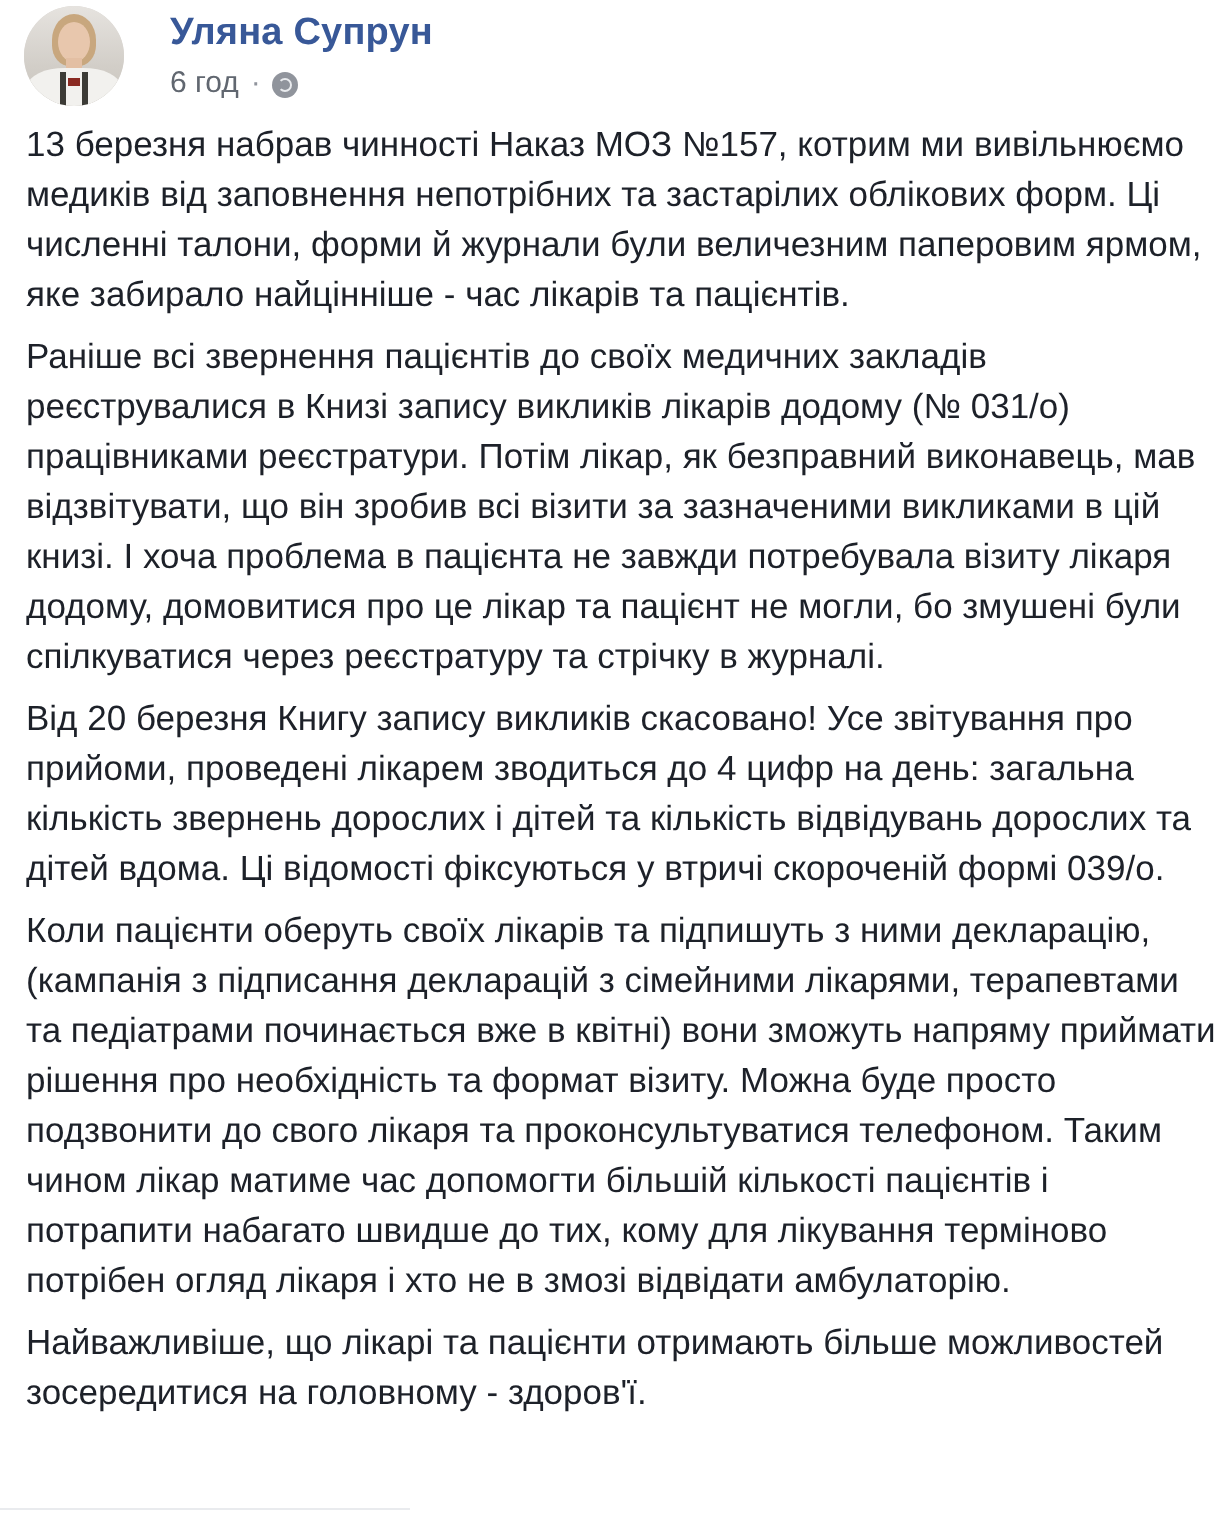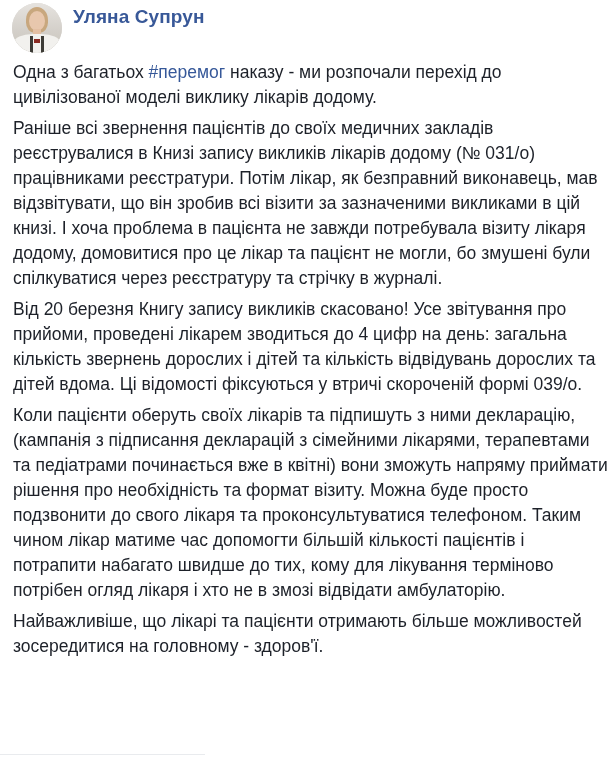--- a/index.html
+++ b/index.html
@@ -9,21 +9,21 @@
   .avatar { width: 50px; height: 50px; border-radius: 50%; overflow: hidden; position: relative;
             background: #d9d6d2; margin-top: 1px; flex-shrink: 0; }
   .avatar .bg { position: absolute; inset: 0; background: linear-gradient(180deg,#e6e3df 0%,#d2cec8 60%,#c9c4bc 100%); }
   .avatar .hair { position: absolute; left: 14px; top: 4px; width: 22px; height: 26px; border-radius: 50% 50% 40% 40%; background: #c8a77e; }
   .avatar .face { position: absolute; left: 17px; top: 8px; width: 16px; height: 20px; border-radius: 50%; background: #e8c7ad; }
   .avatar .neck { position: absolute; left: 21px; top: 26px; width: 8px; height: 6px; background: #e3bfa3; }
   .avatar .shirt { position: absolute; left: 2px; top: 31px; width: 46px; height: 22px; border-radius: 40% 40% 0 0; background: #f2f1ee; }
   .avatar .emb1 { position: absolute; left: 18px; top: 33px; width: 3px; height: 17px; background: #3c3b36; }
   .avatar .emb2 { position: absolute; left: 29px; top: 33px; width: 3px; height: 17px; background: #3c3b36; }
   .avatar .emb3 { position: absolute; left: 22px; top: 36px; width: 6px; height: 4px; background: #8a2a22; }
-  .meta { margin-left: 11px; padding-top: 3px; }
+  .meta { margin-left: 23px; padding-top: 3px; }
   .name { font-weight: bold; font-size: 19px; color: #385898; line-height: 24px; letter-spacing: 0.1px; display: block; }
   .subline { font-size: 15px; color: #616770; line-height: 20px; margin-top: 3px; display: flex; align-items: center; }
   .dot { margin: 0 6px 0 6px; color: #90949c; }
   .globe { width: 13px; height: 13px; border-radius: 50%; background: #90949c; position: relative; display: inline-block; }
   .globe::before { content: ""; position: absolute; left: 3px; top: 3px; width: 7px; height: 7px; border-radius: 50%; border: 1px solid #e9ebee; box-sizing: border-box; border-left-color: transparent; }
   .post { position: absolute; left: 13px; top: 60px; width: 596px; font-size: 17.5px; line-height: 25px; color: #1d2129; }
   .post p { margin: 0 0 6px 0; }
   .hashtag { color: #365899; }
   .bottom-line { position: absolute; left: 0; top: 754px; width: 205px; height: 1px; background: #e9ebee; }
 </style>
@@ -36,24 +36,29 @@
     <div class="hair"></div>
     <div class="face"></div>
     <div class="neck"></div>
     <div class="shirt"></div>
     <div class="emb1"></div>
     <div class="emb2"></div>
     <div class="emb3"></div>
   </div>
   <div class="meta">
     <span class="name">Уляна Супрун</span>
+    <div class="subline">
+      <span>6 год</span>
+      <span class="dot">·</span>
+      <span class="globe"></span>
+    </div>
   </div>
 </div>
 
 <div class="post">
-  <p><span>Одна з багатьох </span><span class="hashtag">#перемог</span><span> наказу - ми розпочали перехід до цивілізованої моделі виклику лікарів додому.</span></p>
+  <p>13 березня набрав чинності Наказ МОЗ №157, котрим ми вивільнюємо медиків від заповнення непотрібних та застарілих облікових форм. Ці численні талони, форми й журнали були величезним паперовим ярмом, яке забирало найцінніше - час лікарів та пацієнтів.</p>
   <p>Раніше всі звернення пацієнтів до своїх медичних закладів реєструвалися в Книзі запису викликів лікарів додому (№ 031/о) працівниками реєстратури. Потім лікар, як безправний виконавець, мав відзвітувати, що він зробив всі візити за зазначеними викликами в цій книзі. І хоча проблема в пацієнта не завжди потребувала візиту лікаря додому, домовитися про це лікар та пацієнт не могли, бо змушені були спілкуватися через реєстратуру та стрічку в журналі.</p>
   <p>Від 20 березня Книгу запису викликів скасовано! Усе звітування про прийоми, проведені лікарем зводиться до 4 цифр на день: загальна кількість звернень дорослих і дітей та кількість відвідувань дорослих та дітей вдома. Ці відомості фіксуються у втричі скороченій формі 039/о.</p>
   <p>Коли пацієнти оберуть своїх лікарів та підпишуть з ними декларацію, (кампанія з підписання декларацій з сімейними лікарями, терапевтами та педіатрами починається вже в квітні) вони зможуть напряму приймати рішення про необхідність та формат візиту. Можна буде просто подзвонити до свого лікаря та проконсультуватися телефоном. Таким чином лікар матиме час допомогти більшій кількості пацієнтів і потрапити набагато швидше до тих, кому для лікування терміново потрібен огляд лікаря і хто не в змозі відвідати амбулаторію.</p>
   <p>Найважливіше, що лікарі та пацієнти отримають більше можливостей зосередитися на головному - здоров'ї.</p>
 </div>
 
 <div class="bottom-line"></div>
 
 </body></html>

